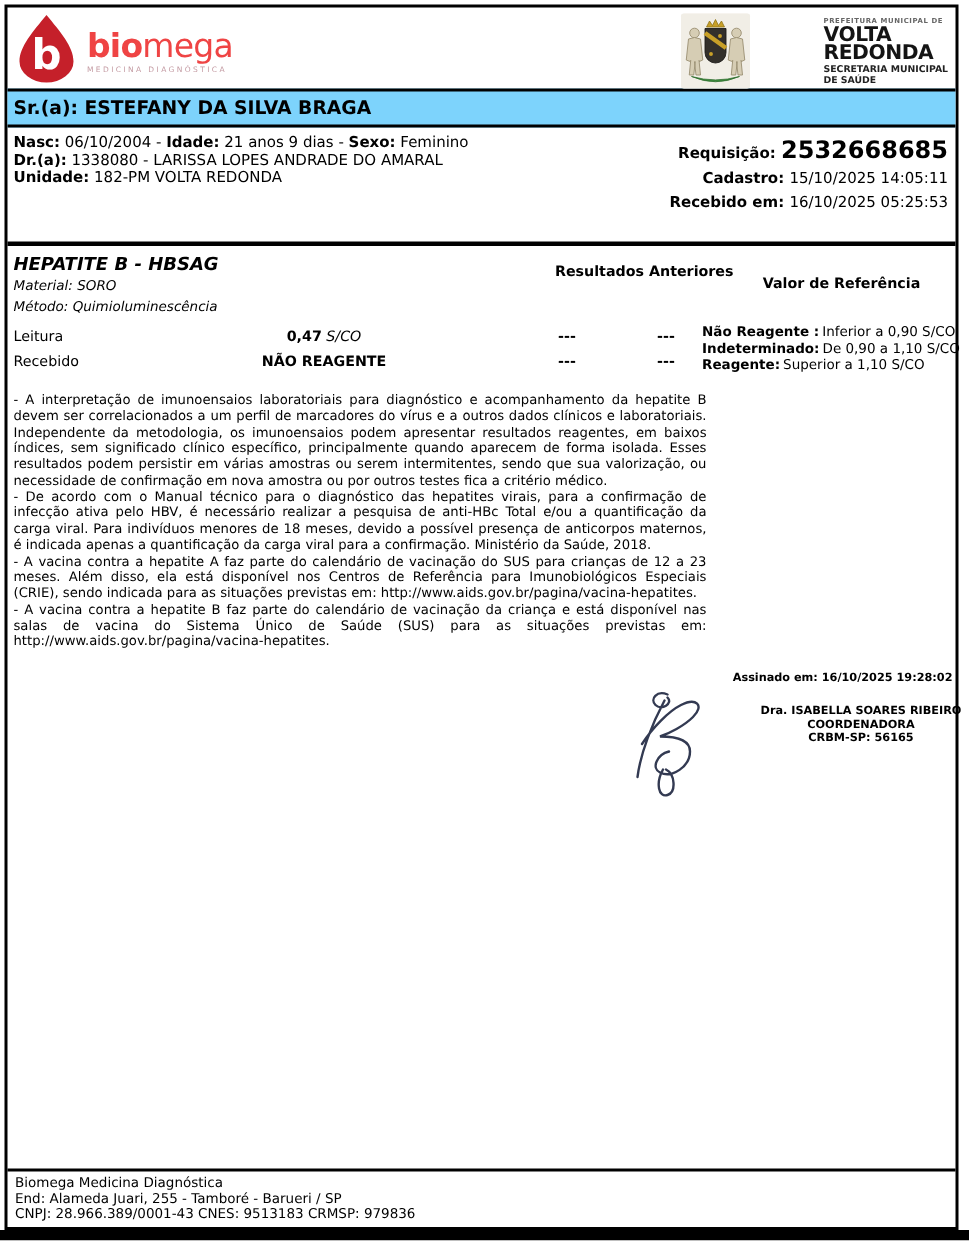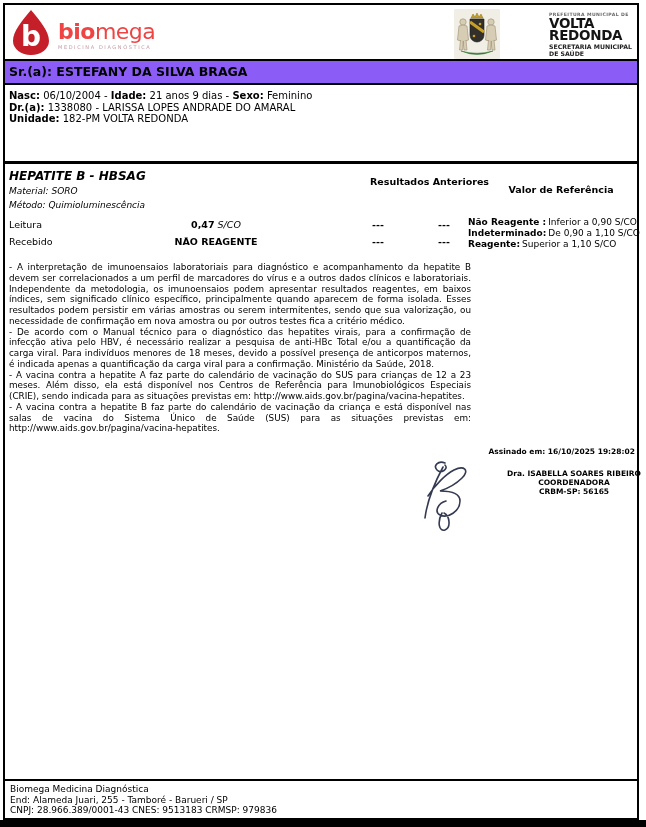--- a/index.html
+++ b/index.html
@@ -15,21 +15,21 @@
   .logo-word .b1 { font-weight:bold; }
   .logo-tagline { font-size:5px; letter-spacing:1.6px; color:#c49ba3; margin-top:1px; }
   .muni { display:flex; align-items:stretch; height:50px; }
   .muni-crest { width:46px; height:50px; background:#f1eee6; border-radius:2px; }
   .muni-text { display:flex; flex-direction:column; justify-content:center; padding-left:5px;margin-left:44px; }
   .muni-pref { font-size:4.6px; font-weight:bold; color:#666; letter-spacing:0.4px; }
   .muni-name { font-size:13.5px; font-weight:900; color:#141414; line-height:12px; letter-spacing:-0.3px; }
   .muni-sec { font-size:6.2px; font-weight:bold; color:#222; line-height:7px; margin-top:2px; }
 
   
-  .patient-bar { border-top:2px solid #000; border-bottom:2px solid #000; background:#8b5cf6; padding:3px 4px 4px; font-weight:bold; font-size:12.5px; }
+  .patient-bar { border-top:2px solid #000; border-bottom:2px solid #000; background:#7dd3fc; padding:3px 4px 4px; font-weight:bold; font-size:12.5px; }
 
   
   .info { display:flex; justify-content:space-between; padding:5px 4px 0; height:76px; }
   .info-left { font-size:10px; line-height:11.6px; }
   .info-right { text-align:right; font-size:10px; padding-right:1px; }
   .req-line { margin-bottom:4px; }
   .req-label { font-weight:bold; font-size:10px; }
   .req-value { font-weight:bold; font-size:16px; letter-spacing:0; }
   .reg-line { margin-top:5px; }
   .reg-line b { font-weight:bold; }
@@ -124,20 +124,25 @@
   <div class="patient-bar">
     <span>Sr.(a): ESTEFANY DA SILVA BRAGA</span>
   </div>
 
   <div class="info">
     <div class="info-left">
       <div><b>Nasc:</b><span> 06/10/2004 - </span><b>Idade:</b><span> 21 anos 9 dias - </span><b>Sexo:</b><span> Feminino</span></div>
       <div><b>Dr.(a):</b><span> 1338080 - LARISSA LOPES ANDRADE DO AMARAL</span></div>
       <div><b>Unidade:</b><span> 182-PM VOLTA REDONDA</span></div>
     </div>
+    <div class="info-right">
+      <div class="req-line"><span class="req-label">Requisição: </span><span class="req-value">2532668685</span></div>
+      <div class="reg-line"><b>Cadastro: </b><span>15/10/2025 14:05:11</span></div>
+      <div class="reg-line"><b>Recebido em: </b><span>16/10/2025 05:25:53</span></div>
+    </div>
   </div>
 
   <div class="divider"></div>
 
   <div class="exam">
     <div class="exam-title">HEPATITE B - HBSAG</div>
     <div class="exam-sub"><span>Material: </span><span>SORO</span></div>
     <div class="exam-sub"><span>Método: </span><span>Quimioluminescência</span></div>
 
     <div class="hdr-prev">Resultados Anteriores</div>

